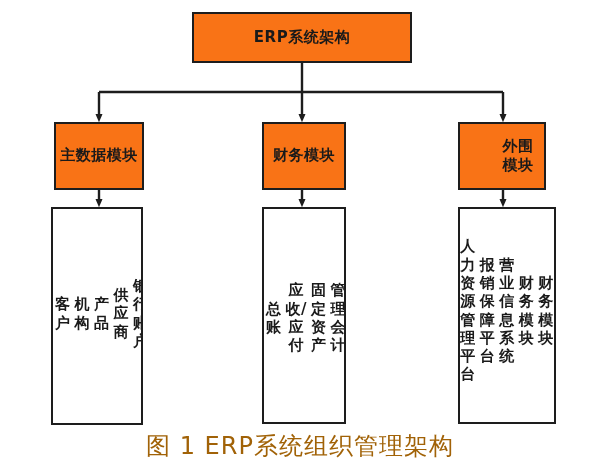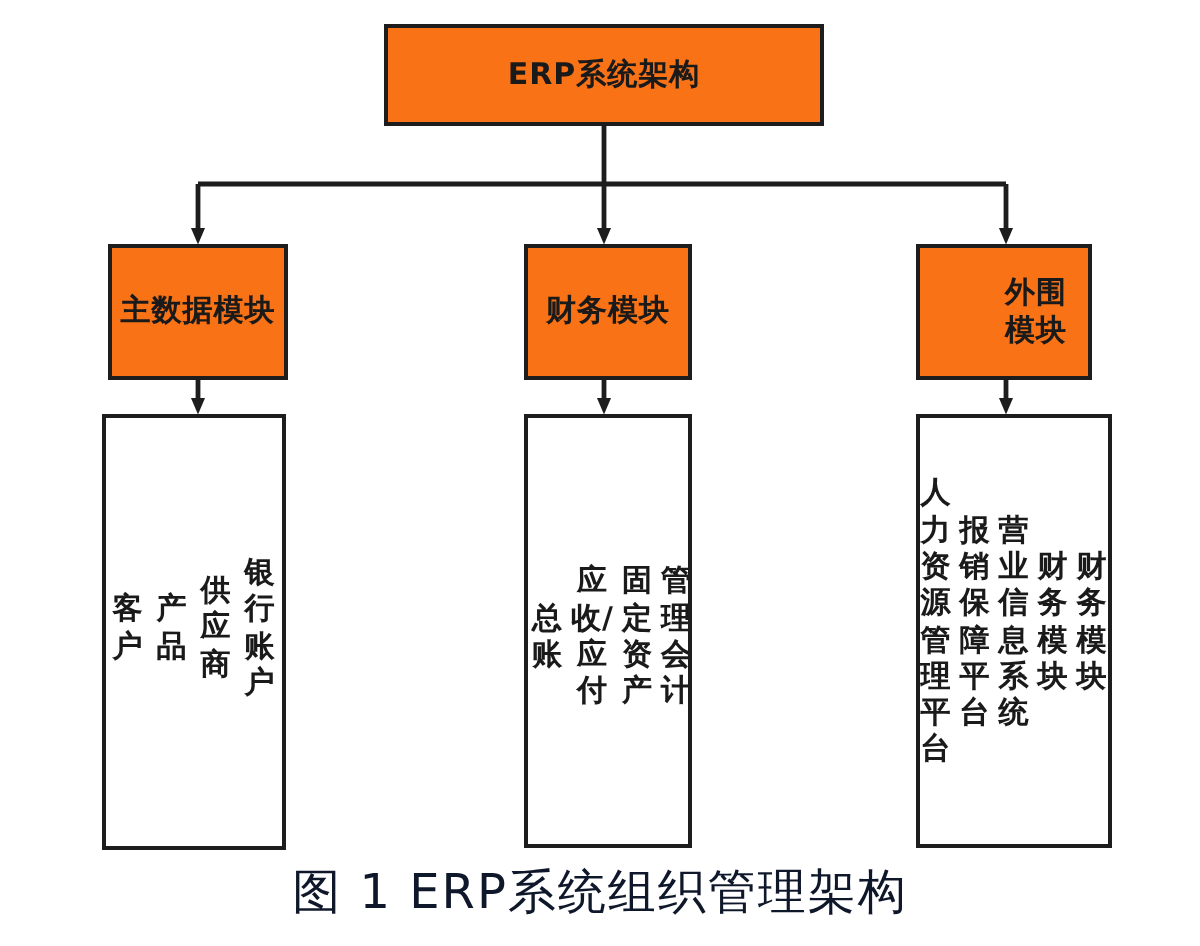--- a/index.html
+++ b/index.html
@@ -99,21 +99,21 @@
 
   #caption {
     position: absolute;
     left: 0;
     top: 430px;
     width: 600px;
     text-align: center;
     font-size: 24px;
     font-weight: 400;
     letter-spacing: 1px;
-    color: #0f172a;
+    color: #a16207;
   }
 </style>
 </head>
 <body>
 
 <div id="diagram-canvas">
 
   <svg class="connectors" viewBox="0 0 600 473" xmlns="http://www.w3.org/2000/svg">
     <defs>
       <marker id="arrowhead" markerWidth="9" markerHeight="9" refX="4.2" refY="4.2" orient="auto" markerUnits="userSpaceOnUse">
@@ -135,20 +135,21 @@
   </svg>
 
   <div class="node" id="root-box">ERP系统架构</div>
 
   <div class="node module-box" id="module-box-0">主数据模块</div>
   <div class="node module-box" id="module-box-1">财务模块</div>
   <div class="node module-box" id="module-box-2">外围模块</div>
 
   <div class="detail-box" id="detail-box-0">
       <div class="detail-item">客户</div>
+      <div class="detail-item">机构</div>
       <div class="detail-item">产品</div>
       <div class="detail-item">供应商</div>
       <div class="detail-item">银行账户</div>
     </div>
   <div class="detail-box" id="detail-box-1">
       <div class="detail-item">总账</div>
       <div class="detail-item">应收/应付</div>
       <div class="detail-item">固定资产</div>
       <div class="detail-item">管理会计</div>
     </div>

